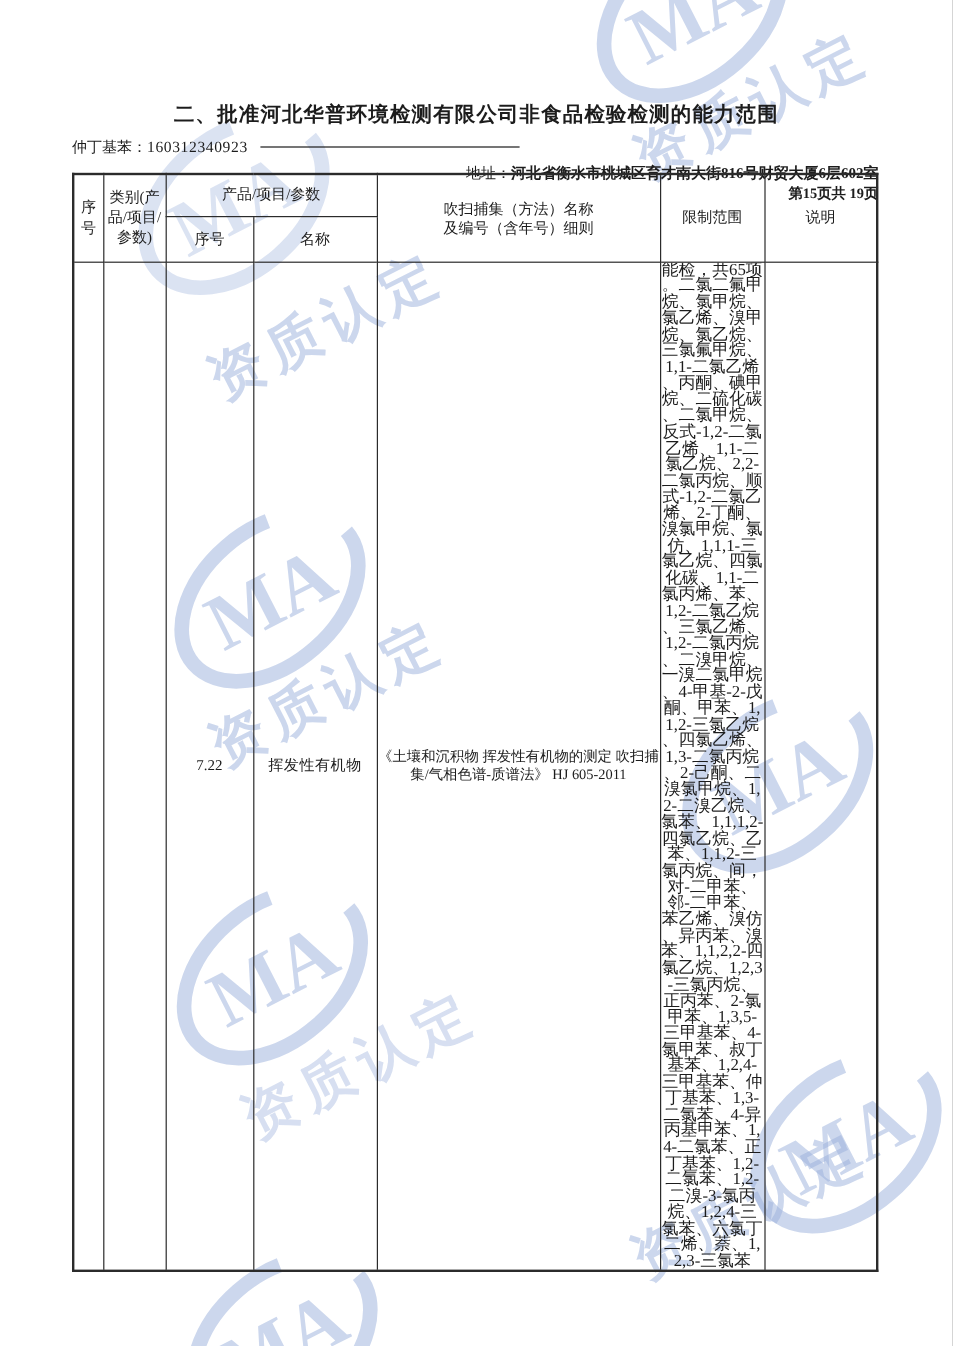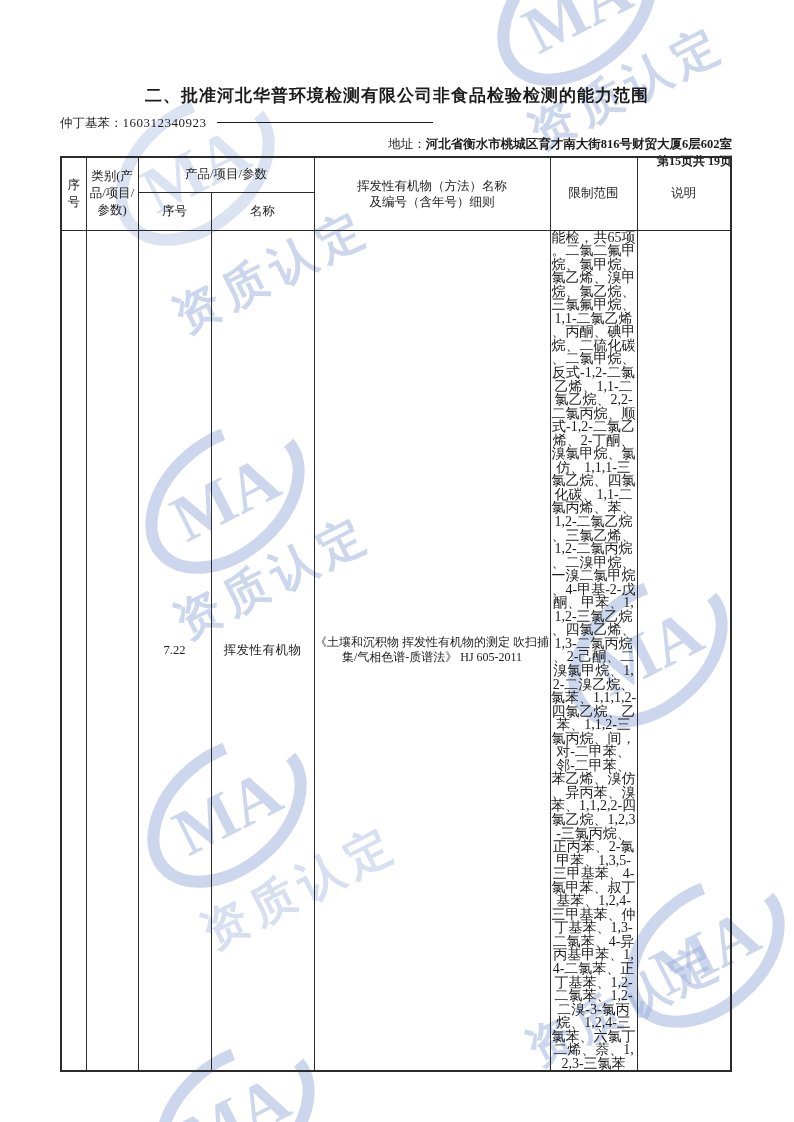--- a/index.html
+++ b/index.html
@@ -39,21 +39,21 @@
   .cert-line .val{font-weight:normal;font-size:13px;letter-spacing:0.5px;}
   .addr-row{
     position:absolute;top:136px;left:60px;width:672px;
     display:flex;justify-content:space-between;align-items:flex-end;flex-direction:column;
   }
   .addr{font-size:12.5px;}
   .addr .val{font-weight:bold;}
   .page-ind{font-size:12px;font-weight:bold;margin-left:24px;}
   
   table.cap{
-    position:absolute;top:156px;left:60px;
+    position:absolute;top:144px;left:60px;
     width:670px;border-collapse:collapse;table-layout:fixed;
     border:2px solid #2b2b2b;
     font-size:12.5px;
   }
   table.cap td,table.cap th{
     border:1px solid #2b2b2b;
     font-weight:normal;
     text-align:center;vertical-align:middle;
     padding:0;overflow:hidden;
   }
@@ -141,21 +141,21 @@
           <col style="width:236px">
           <col style="width:87px">
           <col style="width:94px">
       </colgroup>
       <tbody>
           <tr class="h1">
         <th rowspan="2">序号</th>
         <th rowspan="2">类别(产品/项目/参数)</th>
         <th colspan="2">产品/项目/参数</th>
         <th rowspan="2" class="hdr-2line">
-          <div>挥发性有机物（方法）名称</div>
+          <div>吹扫捕集（方法）名称</div>
           <div>及编号（含年号）细则</div>
         </th>
         <th rowspan="2">限制范围</th>
         <th rowspan="2">说明</th>
       </tr>
       <tr class="h2">
         <th>序号</th>
         <th>名称</th>
       </tr>
       <tr class="body-row">

